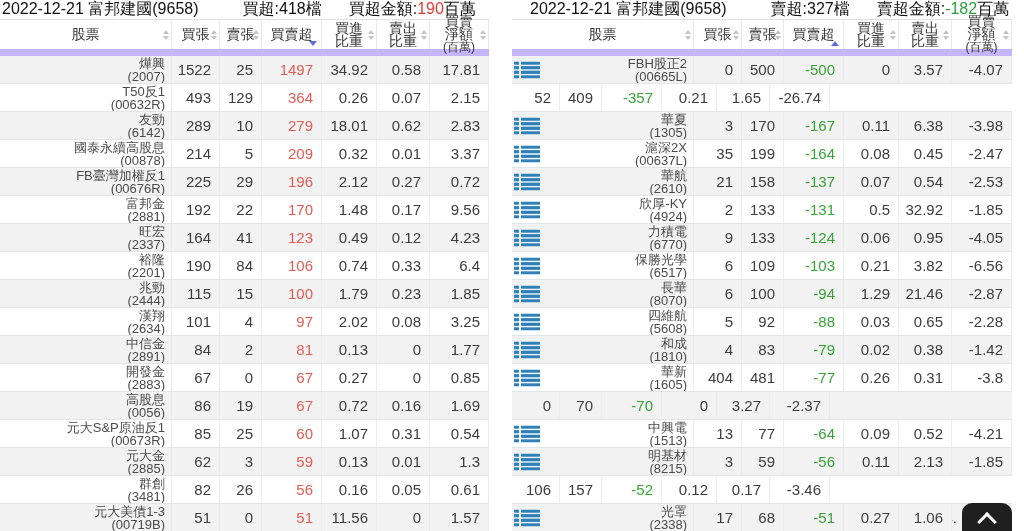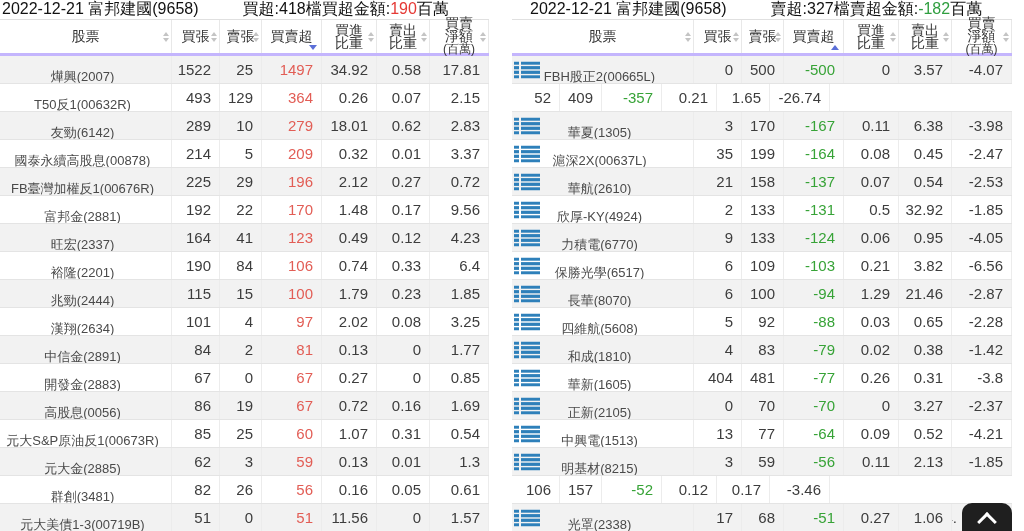--- a/index.html
+++ b/index.html
@@ -9,25 +9,25 @@
     --red:#e25d55;--green:#37a337;--title-red:#e53935;--title-green:#2f9e3f;
     --icon-blue:#2e80ba;--sort-blue:#5b6fd8;--stripe:#f2f2f2;--btn-dark:#1f1f1f;
   }
   .table-wrap{position:absolute;top:0}
   .left{left:0;width:489px}
   .right{left:512px;width:500px}
   .table-title{height:19px;display:flex;align-items:center;font-size:16px;
     color:#111;white-space:nowrap;padding-left:2px}
   .right .table-title{padding-left:18px}
   .table-title .gap1{margin-left:44px}
-  .table-title .gap2{}
+  .table-title .gap2{margin-left:27px}
   .left .amt{color:var(--title-red)}
   .right .amt{color:var(--title-green)}
   .thead{display:flex;height:37px;box-sizing:border-box;
-    border-top:1px solid #e0e0e0;border-bottom:3px solid #c4b5fd}
+    border-top:1px solid #e0e0e0;border-bottom:7px solid #c4b5fd}
   .th{position:relative;display:flex;flex-direction:column;align-items:center;
     justify-content:center;font-size:14px;color:#333;line-height:13px;
     box-sizing:border-box;border-right:1px solid #e8e8e8;cursor:pointer}
   .th .hline{display:block}
   .th .hline.small{font-size:12px}
   .sorts{position:absolute;right:2px;top:50%;transform:translateY(-50%);
     display:flex;flex-direction:column;gap:2px}
   .tri-up{width:0;height:0;border-left:3px solid transparent;
     border-right:3px solid transparent;border-bottom:4px solid #c4c4c4}
   .tri-down{width:0;height:0;border-left:3px solid transparent;
@@ -35,21 +35,21 @@
   .active-arrow{position:absolute;right:4px;bottom:3px;width:0;height:0;
     border-left:4px solid transparent;border-right:4px solid transparent}
   .active-arrow.desc{border-top:5px solid var(--sort-blue)}
   .active-arrow.asc{border-bottom:5px solid var(--sort-blue)}
   .tbody{display:block}
   .row{display:flex;height:28px;box-sizing:border-box;border-bottom:1px solid #e4e4e4;background:#fff}
   .row:nth-child(odd){background:var(--stripe)}
   .cell{box-sizing:border-box;border-right:1px solid #ececec;display:flex;
     align-items:center;justify-content:flex-end;font-size:15px;color:#3d3d3d;
     padding-right:8px;overflow:hidden}
-  .cell.name{flex-direction:row;justify-content:center;align-items:flex-end;
+  .cell.name{flex-direction:column;justify-content:center;align-items:flex-end;
     font-size:13px;line-height:13px;color:#4a4a4a;padding-right:6px;position:relative}
   .row-icon{position:absolute;left:2px;top:50%;transform:translateY(-50%);
     width:26px;height:17px;cursor:pointer}
   .cell.pos{color:var(--red)}
   .cell.neg{color:var(--green)}
   
   .left .c0{width:172px}.left .c1{width:48px}.left .c2{width:42px}
   .left .c3{width:60px}.left .c4{width:55px}.left .c5{width:53px}.left .c6{width:59px}
   .right .c0{width:182px}.right .c1{width:48px}.right .c2{width:42px}
   .right .c3{width:60px}.right .c4{width:55px}.right .c5{width:53px}.right .c6{width:60px}
@@ -654,36 +654,20 @@
           <span>(1605)</span>
         </div>
         <div class="cell c1">404</div>
         <div class="cell c2">481</div>
         <div class="cell c3 neg">-77</div>
         <div class="cell c4">0.26</div>
         <div class="cell c5">0.31</div>
         <div class="cell c6">-3.8</div>
       </div>
       <div class="row">
-        <div class="cell name c0">
-          <span class="row-icon"><svg width="26" height="17" viewBox="0 0 26 17" xmlns="http://www.w3.org/2000/svg">
-              <g fill="#2e80ba">
-                <rect x="0" y="0" width="5" height="3.2"></rect>
-                <rect x="7" y="0" width="19" height="3.2"></rect>
-                <rect x="0" y="4.6" width="5" height="3.2"></rect>
-                <rect x="7" y="4.6" width="19" height="3.2"></rect>
-                <rect x="0" y="9.2" width="5" height="3.2"></rect>
-                <rect x="7" y="9.2" width="19" height="3.2"></rect>
-                <rect x="0" y="13.8" width="5" height="3.2"></rect>
-                <rect x="7" y="13.8" width="19" height="3.2"></rect>
-              </g>
-            </svg></span>
-          <span>正新</span>
-          <span>(2105)</span>
-        </div>
         <div class="cell c1">0</div>
         <div class="cell c2">70</div>
         <div class="cell c3 neg">-70</div>
         <div class="cell c4">0</div>
         <div class="cell c5">3.27</div>
         <div class="cell c6">-2.37</div>
       </div>
       <div class="row">
         <div class="cell name c0">
           <span class="row-icon"><svg width="26" height="17" viewBox="0 0 26 17" xmlns="http://www.w3.org/2000/svg">

